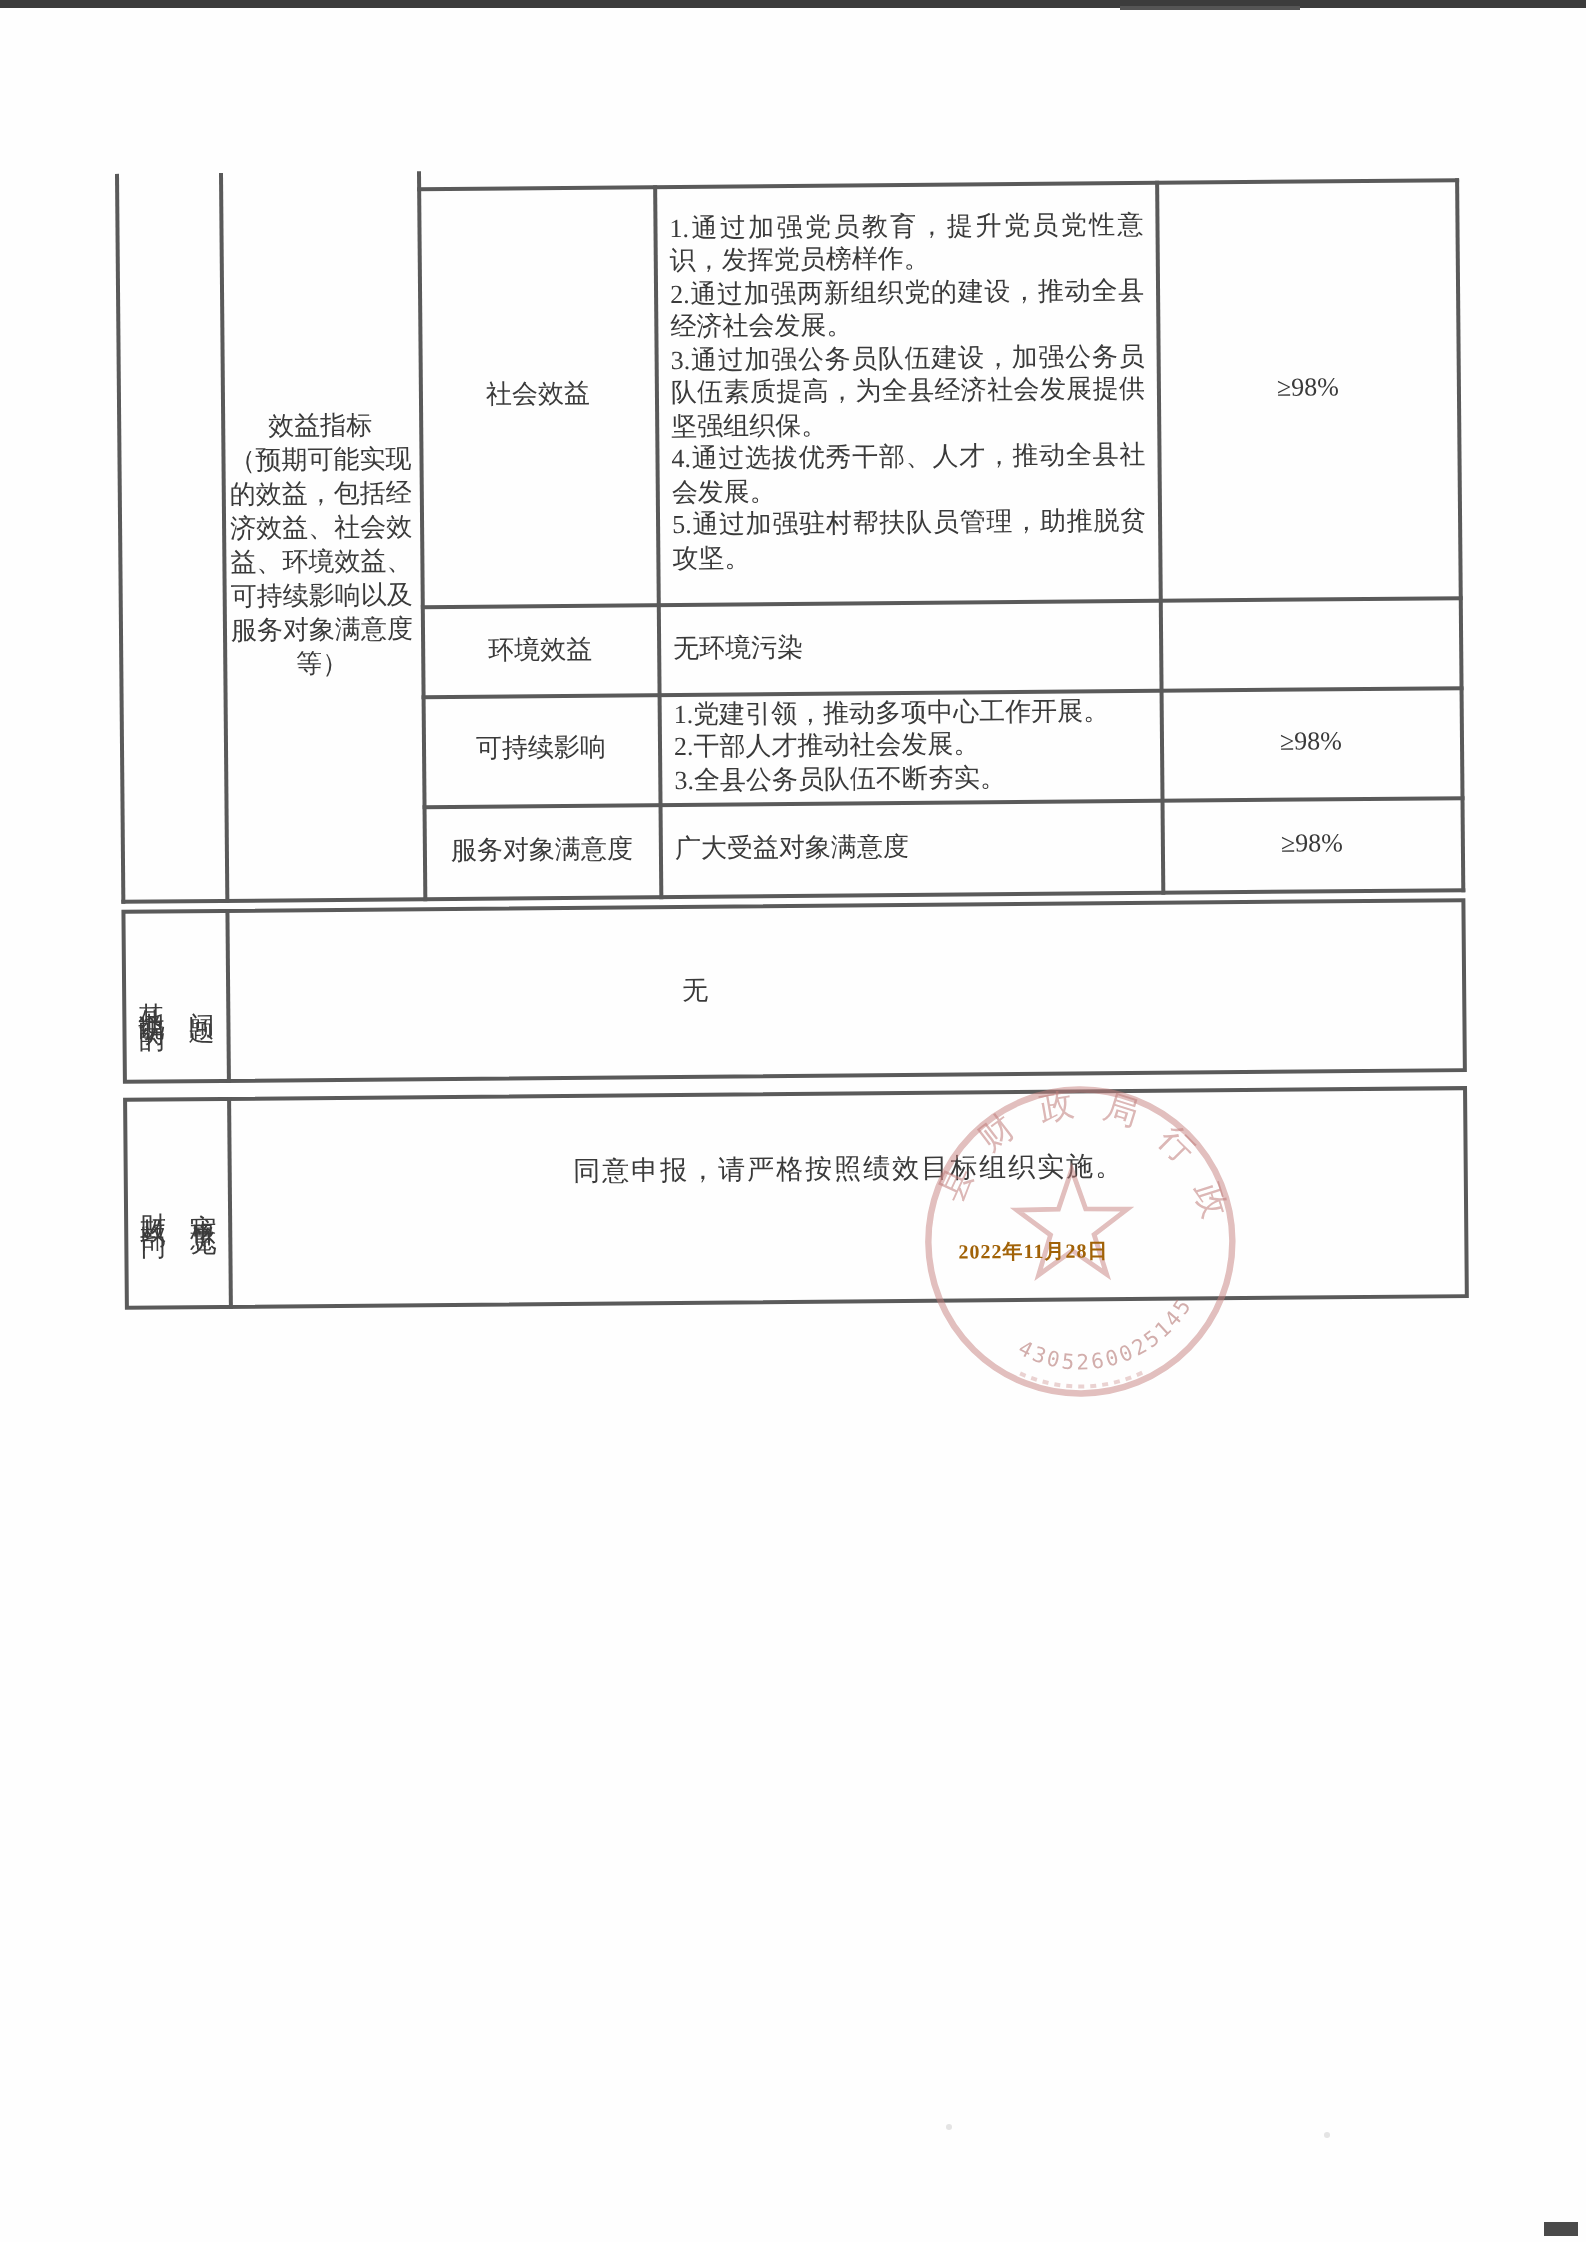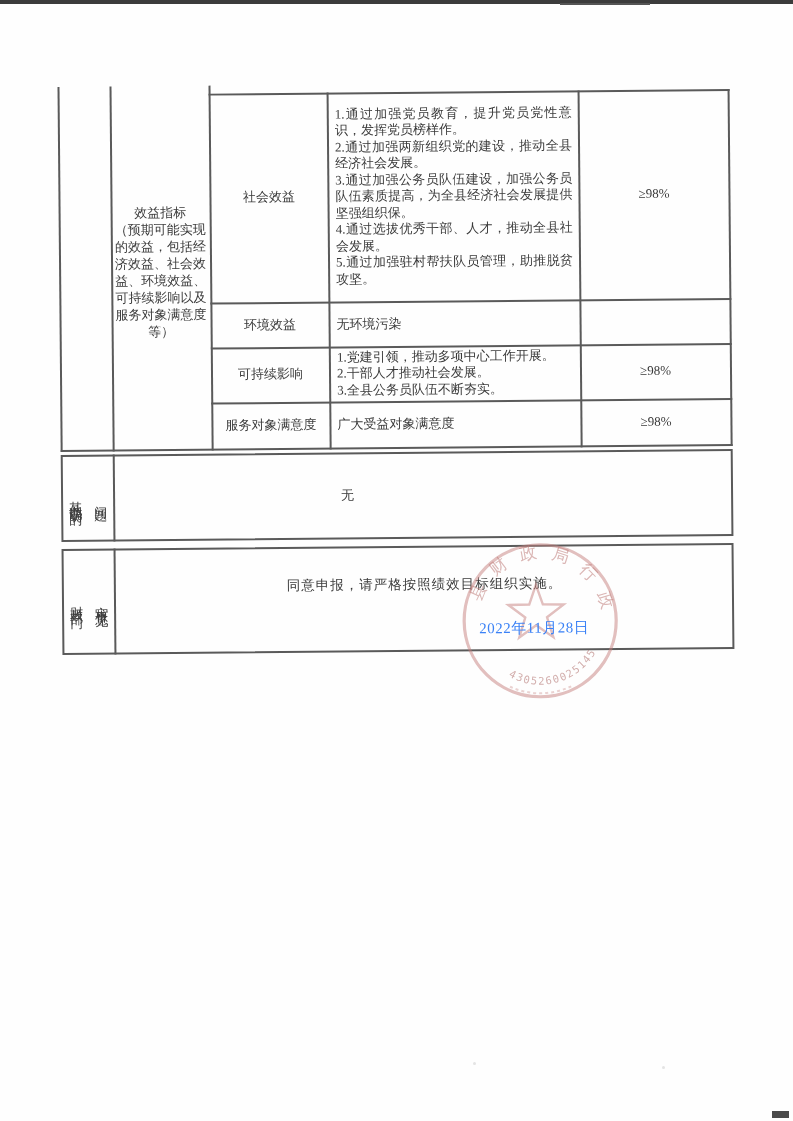--- a/index.html
+++ b/index.html
@@ -23,21 +23,21 @@
   .c-left{justify-content:flex-start;text-align:left;padding:3px 5px;}
   .pre{white-space:pre-line;}
   .just{text-align:justify;}
   .grp{flex-direction:column;white-space:pre-line;text-align:center;line-height:17px;}
 
   .boxed{position:absolute;border:2px solid #5a5a5a;box-sizing:border-box;}
   .vhead{position:absolute;display:flex;align-items:center;justify-content:center;gap:7px;}
   .vtxt{writing-mode:vertical-rl;text-orientation:upright;font-size:13px;letter-spacing:3px;color:#3a3a3a;}
 
   .comment{position:absolute;text-align:center;font-size:13.5px;letter-spacing:1px;color:#3a3a3a;}
-  .stamp-date{position:absolute;font-size:15px;color:#3b82f6;letter-spacing:.5px;}
+  .stamp-date{position:absolute;font-size:10px;color:#a16207;letter-spacing:.5px;font-weight:bold;}
   .seal{position:absolute;left:455px;top:540px;width:170px;height:170px;}
 </style>
 </head>
 <body>
 
 <div class="page">
   <div class="scan-top"></div>
 
   <div class="doc">
 

